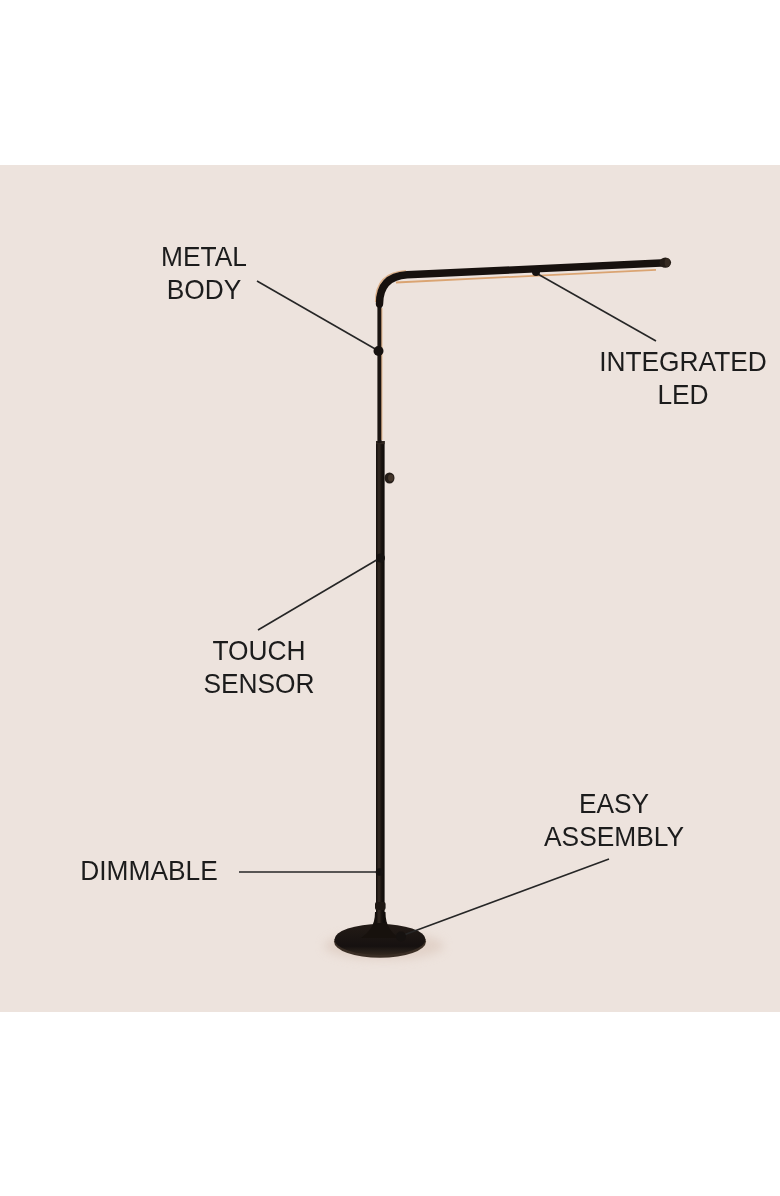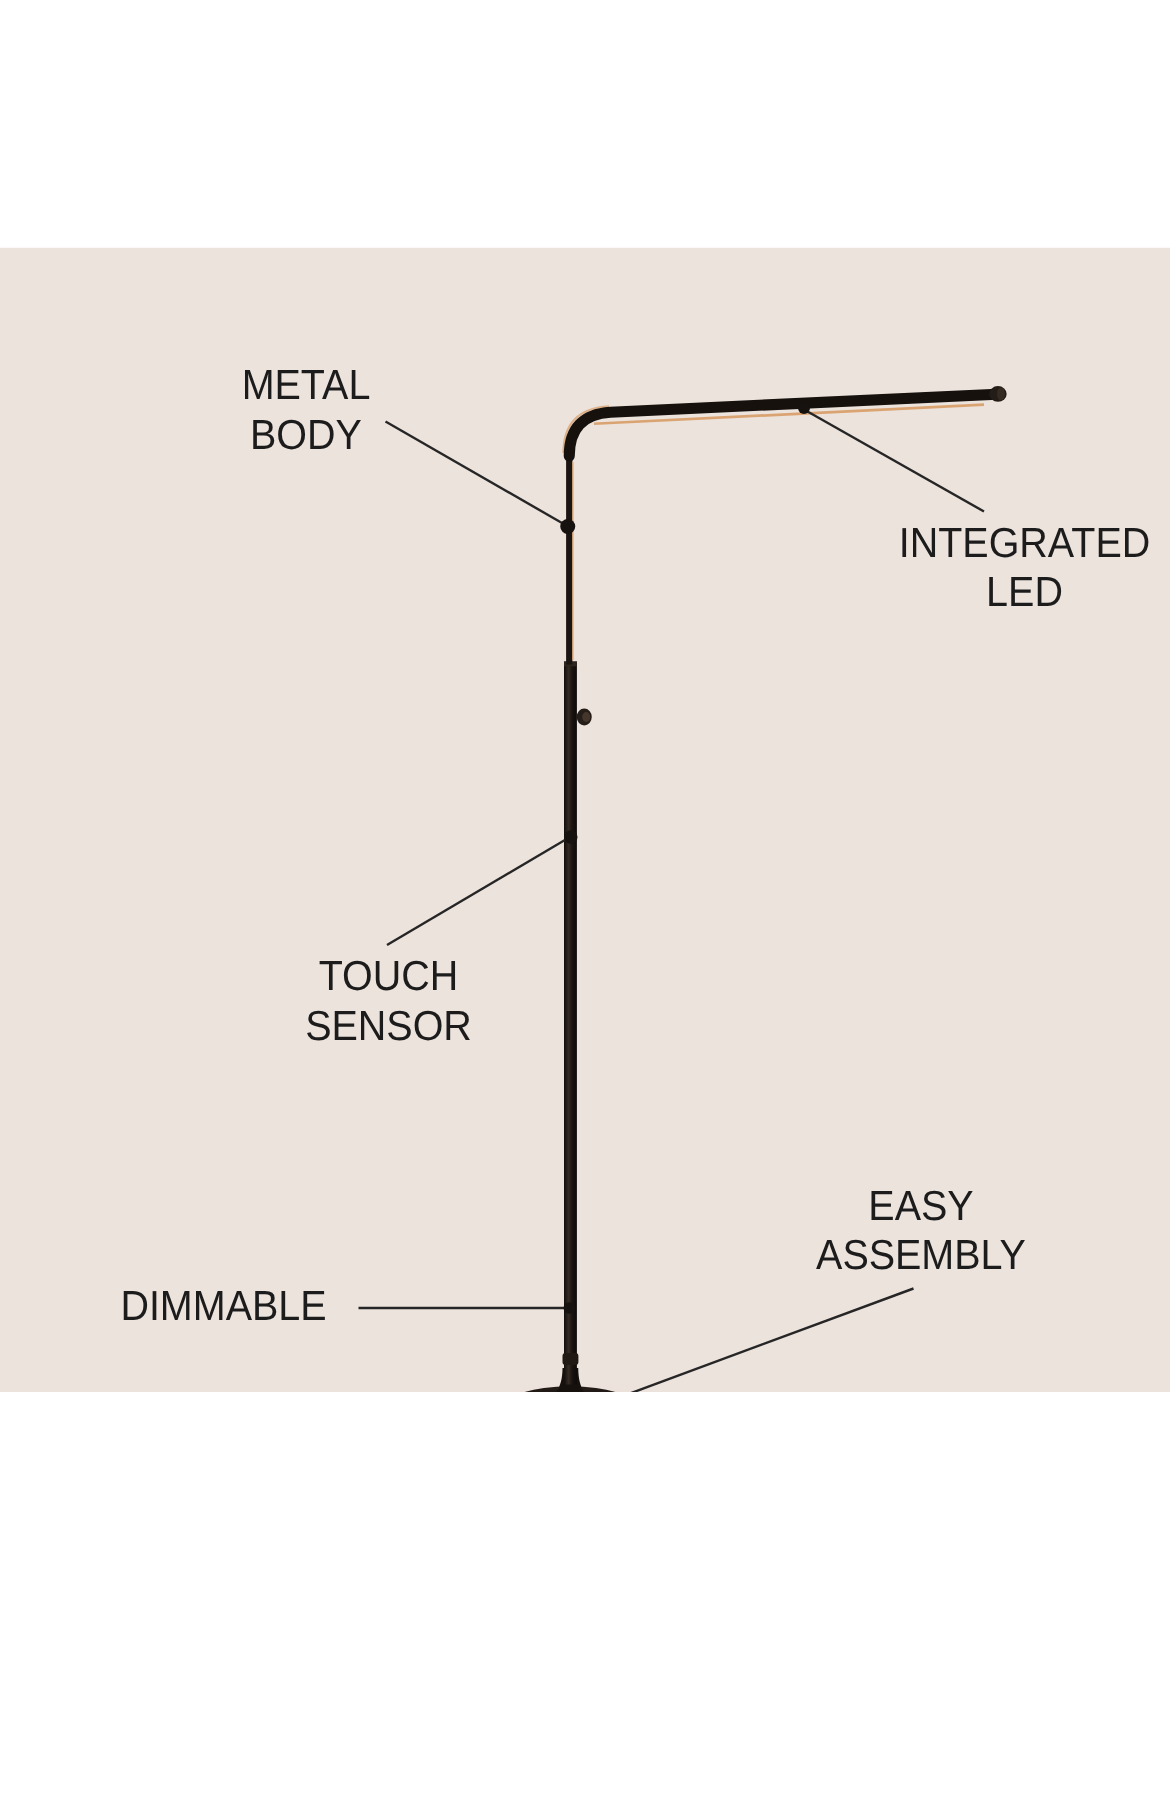--- a/index.html
+++ b/index.html
@@ -5,21 +5,21 @@
   :root{
     --page-background:#ffffff;
     --photo-background:#ede3dd;
     --label-text:#1c1c1c;
     --callout-line:#262626;
     --lamp-black:#17110e;
     --led-glow:#d9a06c;
   }
   html,body{margin:0;padding:0;background:var(--page-background);}
   .stage{
-    position:relative;width:780px;height:928px;
+    position:relative;width:780px;height:1196px;
     background:var(--page-background);overflow:hidden;
     font-family:"Liberation Sans","DejaVu Sans",sans-serif;
     text-decoration:underline;
   }
   .photo-panel{
     position:absolute;left:0;top:165px;width:780px;height:847px;
     background:var(--photo-background);
   }
   .band{position:absolute;left:0;width:780px;background:var(--page-background);}
   .band.top{top:0;height:165px;}

